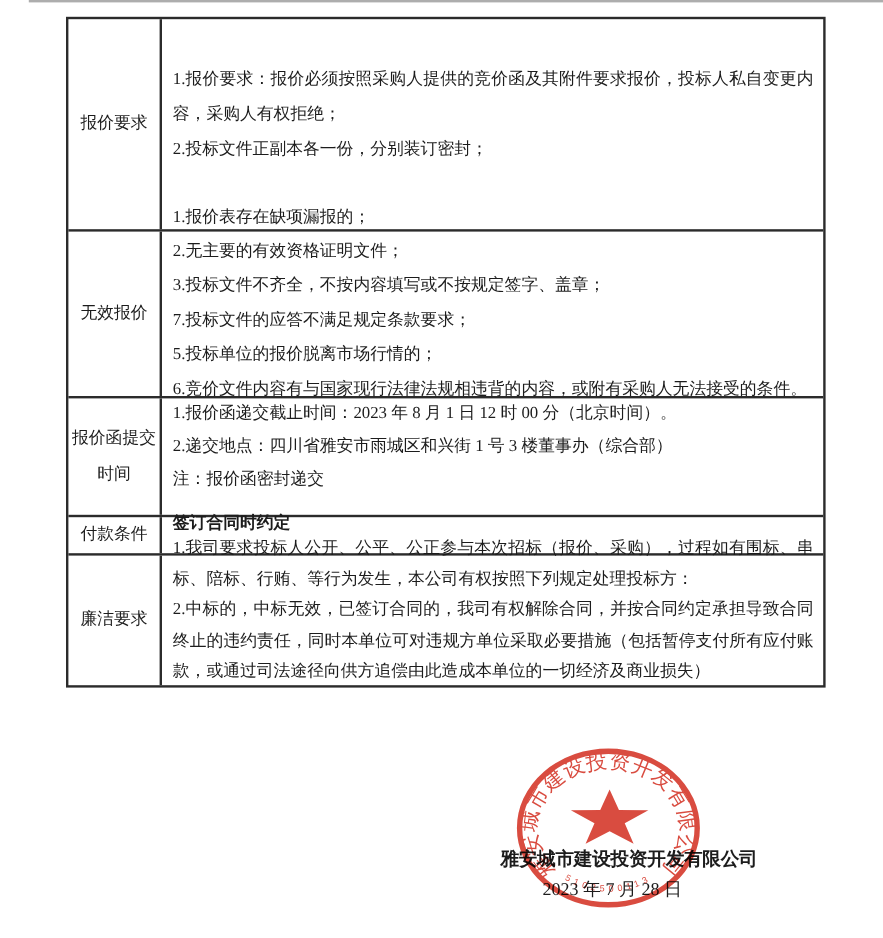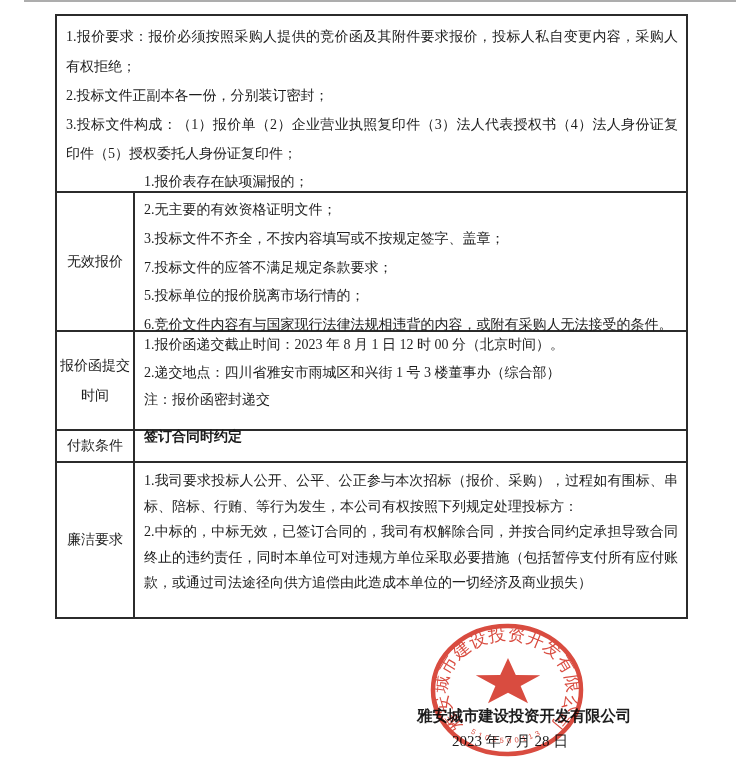--- a/index.html
+++ b/index.html
@@ -37,21 +37,21 @@
     flex:1;
     padding:0 8px 16px 9px;
     display:flex; flex-direction:column; justify-content:center;
     font-size:14px;
   }
   .tcontent p { text-align:justify; }
   .r0 .tcontent { height:175px; } .r0 .tcontent p { line-height:29.3px; }
   .r1 .tcontent { height:137px; } .r1 .tcontent p { line-height:28.6px; }
   .r2 .tcontent { height:97px;  } .r2 .tcontent p { line-height:27.5px; }
   .r3 .tcontent { height:27px;  } .r3 .tcontent p { line-height:27px;font-weight:bold; }
-  .r4 .tcontent { height:154px;border-radius:18px; } .r4 .tcontent p { line-height:25.6px; }
+  .r4 .tcontent { height:108px;border-radius:18px; } .r4 .tcontent p { line-height:25.6px; }
 
   .sig-company {
     position:absolute; left:417px; top:706px;
     font-size:15.5px; font-weight:700; letter-spacing:-.2px;
     white-space:nowrap;
   }
   .sig-date {
     position:absolute; left:452px; top:732px;
     font-size:15px; white-space:nowrap;
   }
@@ -67,25 +67,25 @@
 </head>
 <body>
 
 <div class="page">
 
   <div class="top-artifact"></div>
 
   <div class="doc-table">
 
     <div class="trow r0">
+      <div class="tlabel">报价要求</div>
       <div class="tcontent">
 
       <p>1.报价要求：报价必须按照采购人提供的竞价函及其附件要求报价，投标人私自变更内容，采购人有权拒绝；</p>
           <p>2.投标文件正副本各一份，分别装订密封；</p>
-          <p>3.投标文件构成：（1）报价单（2）企业营业执照复印件（3）法人代表授权书（4）法人身份证复印件（5）授权委托人身份证复印件；</p>
         </div>
     </div>
 
     <div class="trow r1">
       <div class="tlabel">无效报价</div>
       <div class="tcontent">
 
       <p>1.报价表存在缺项漏报的；</p>
           <p>2.无主要的有效资格证明文件；</p>
           <p>3.投标文件不齐全，不按内容填写或不按规定签字、盖章；</p>

